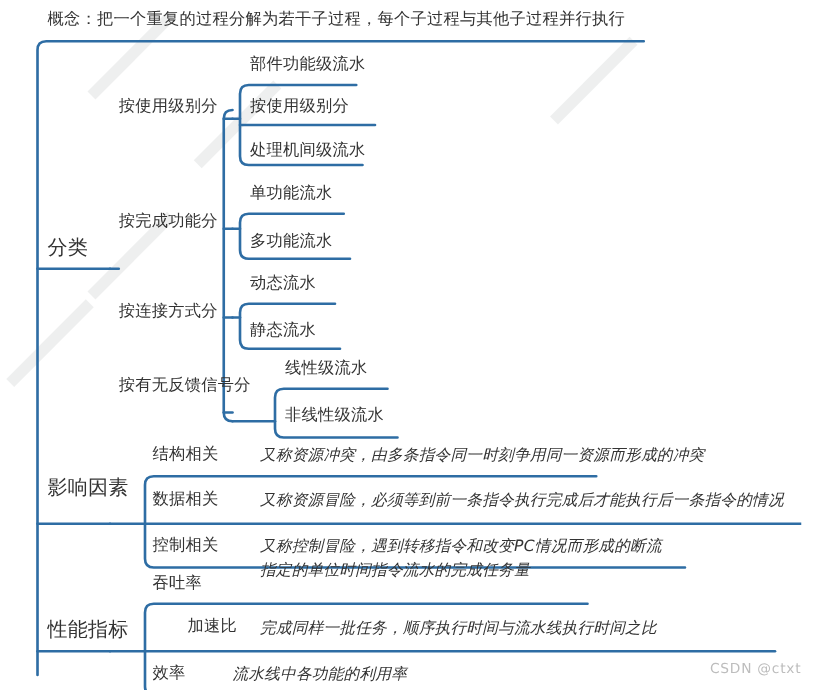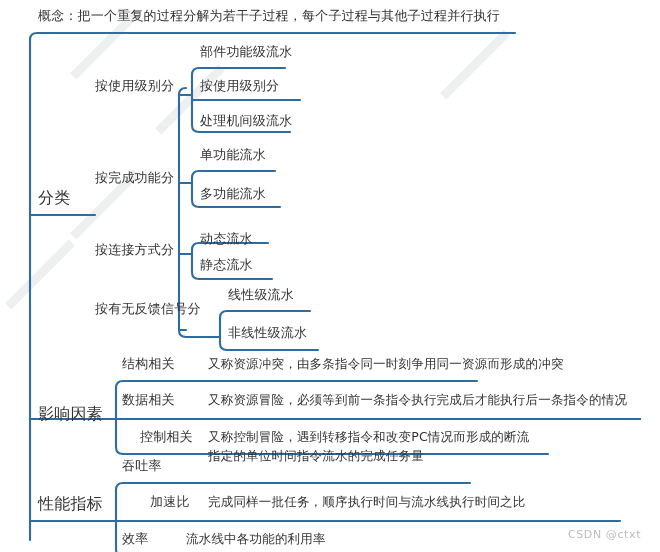--- a/index.html
+++ b/index.html
@@ -33,21 +33,21 @@
     position: absolute;
     color: #333333;
     white-space: nowrap;
     line-height: 1.1;
     letter-spacing: .2px;
   }
   .lvl-title { font-size: 13px; }
   .lvl-1 { font-size: 16px; }
   .lvl-2 { font-size: 13px; }
   .lvl-3 { font-size: 13px; }
-  .lvl-desc { font-size: 12.5px; }
+  .lvl-desc { font-size: 12.5px; font-style: italic; }
   .watermark {
     position: absolute;
     font-size: 11px;
     color: #bdbdbd;
     letter-spacing: .6px;
     white-space: nowrap;
   }
 </style>
 </head>
 <body>
@@ -111,36 +111,36 @@
   <div class="node lvl-2" style="left:95px; top:79px;">按使用级别分</div>
   <div class="node lvl-3" style="left:200px; top:45px;">部件功能级流水</div>
   <div class="node lvl-3" style="left:200px; top:79px;">按使用级别分</div>
   <div class="node lvl-3" style="left:200px; top:114px;">处理机间级流水</div>
 
   <div class="node lvl-2" style="left:95px; top:171px;">按完成功能分</div>
   <div class="node lvl-3" style="left:200px; top:148px;">单功能流水</div>
   <div class="node lvl-3" style="left:200px; top:187px;">多功能流水</div>
 
   <div class="node lvl-2" style="left:95px; top:243px;">按连接方式分</div>
-  <div class="node lvl-3" style="left:200px; top:232px;">动态流水</div>
+  <div class="node lvl-3" style="left:200px; top:220px;font-family:Liberation Mono, monospace;">动态流水</div>
   <div class="node lvl-3" style="left:200px; top:258px;">静态流水</div>
 
   <div class="node lvl-2" style="left:95px; top:302px;">按有无反馈信号分</div>
   <div class="node lvl-3" style="left:228px; top:288px;">线性级流水</div>
   <div class="node lvl-3" style="left:228px; top:326px;">非线性级流水</div>
 
-  <div class="node lvl-1" style="left:38px; top:405px;">影响因素</div>
+  <div class="node lvl-1" style="left:38px; top:381px;">影响因素</div>
 
   <div class="node lvl-2" style="left:122px; top:357px;">结构相关</div>
   <div class="node lvl-desc" style="left:208px; top:357px;">又称资源冲突，由多条指令同一时刻争用同一资源而形成的冲突</div>
 
   <div class="node lvl-2" style="left:122px; top:393px;">数据相关</div>
   <div class="node lvl-desc" style="left:208px; top:393px;">又称资源冒险，必须等到前一条指令执行完成后才能执行后一条指令的情况</div>
 
-  <div class="node lvl-2" style="left:122px; top:430px;margin-left:18px;">控制相关</div>
+  <div class="node lvl-2" style="left:122px; top:430px;">控制相关</div>
   <div class="node lvl-desc" style="left:208px; top:430px;">又称控制冒险，遇到转移指令和改变PC情况而形成的断流</div>
 
   <div class="node lvl-1" style="left:38px; top:495px;">性能指标</div>
 
   <div class="node lvl-2" style="left:122px; top:460px;font-family:Liberation Mono, monospace;">吞吐率</div>
   <div class="node lvl-desc" style="left:208px; top:449px;text-align:right;">指定的单位时间指令流水的完成任务量</div>
 
   <div class="node lvl-2" style="left:122px; top:495px;margin-left:28px;">加速比</div>
   <div class="node lvl-desc" style="left:208px; top:495px;">完成同样一批任务，顺序执行时间与流水线执行时间之比</div>
 

